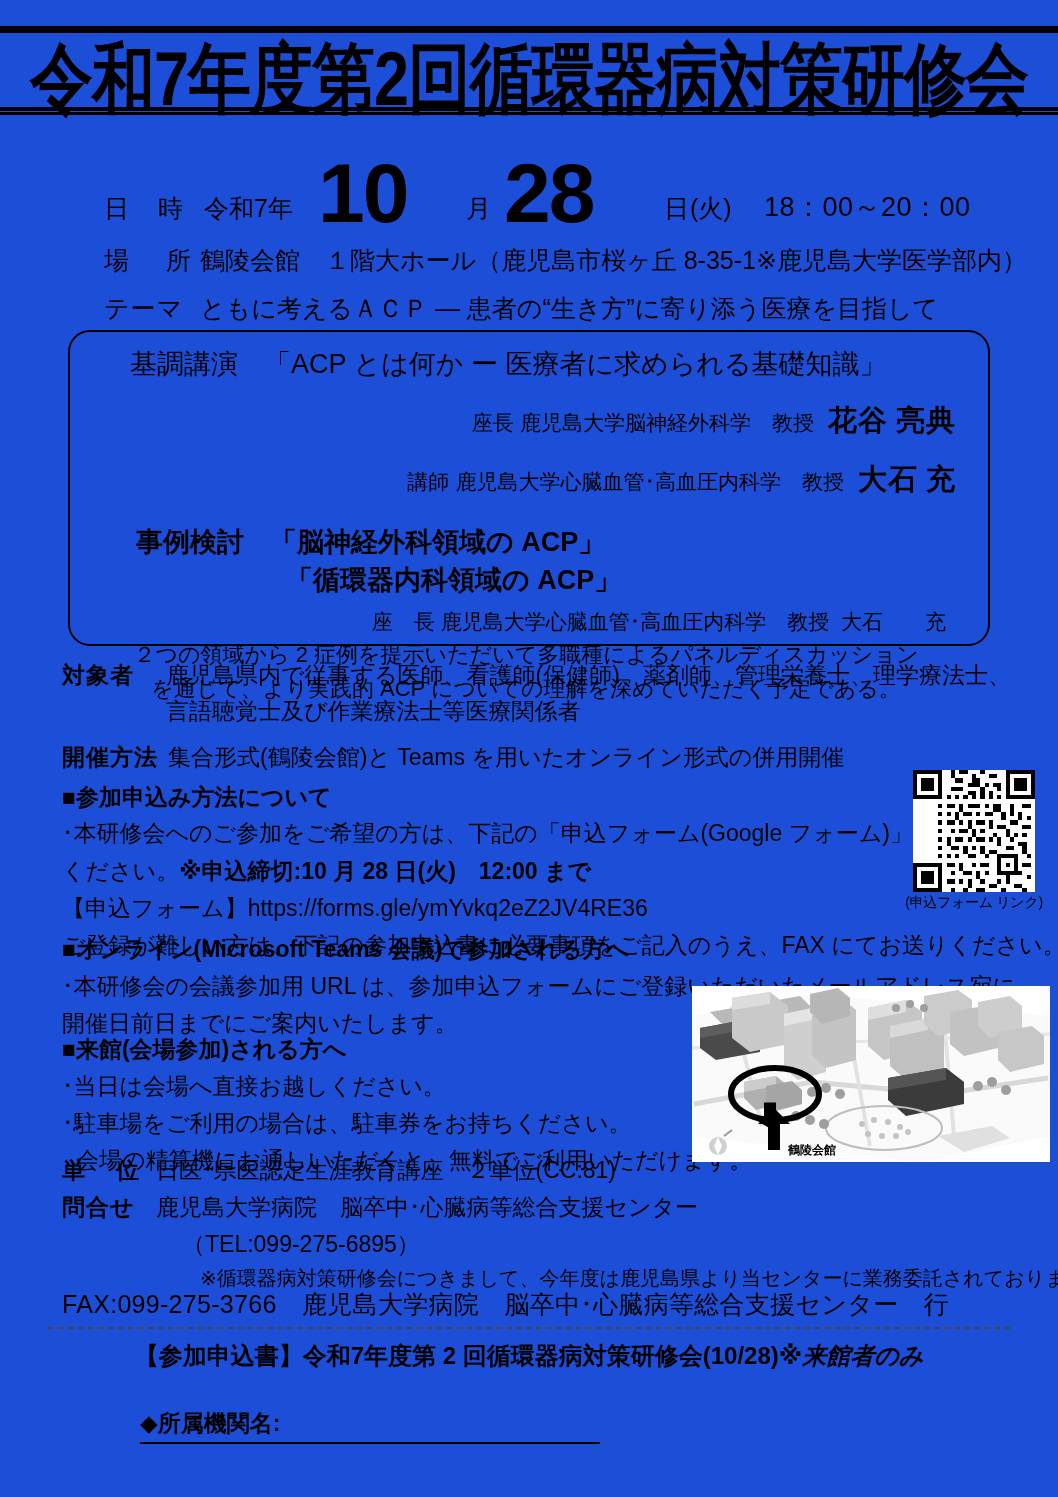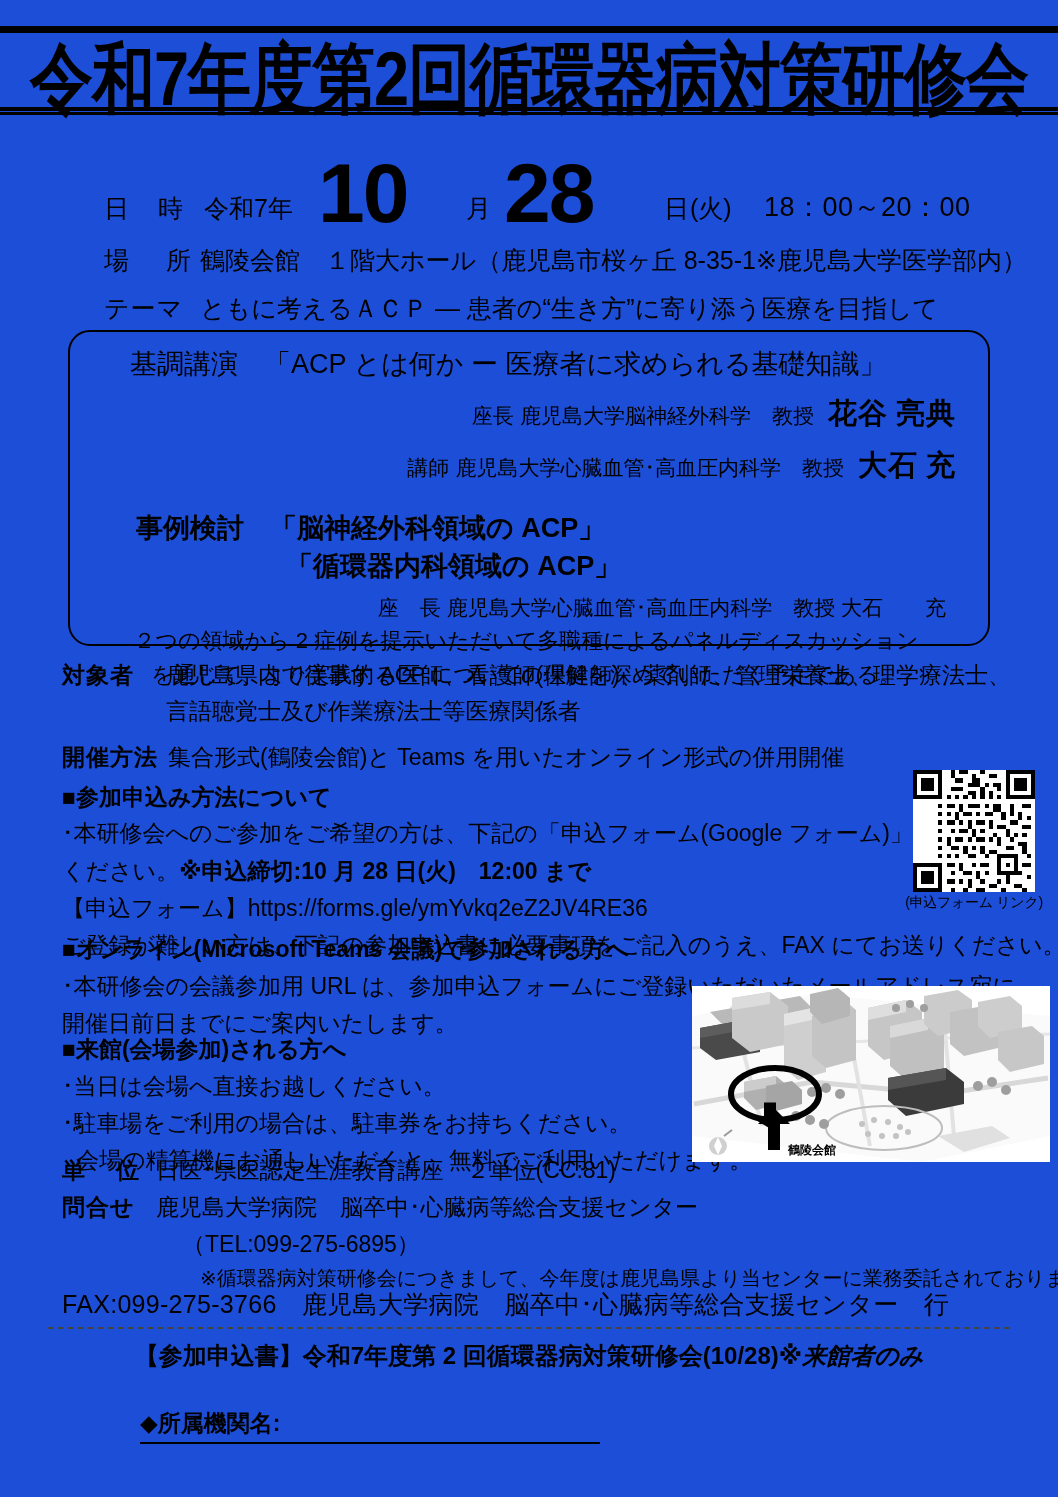--- a/index.html
+++ b/index.html
@@ -156,21 +156,21 @@
     font-weight: normal;
     padding-left: 40px;
     padding-top: 6px;
     white-space: nowrap;
   }
   .keynote-head .ttl-gap { display: inline-block; width: 26px; }
   .person-line {
     text-align: right;
     font-size: 22px;
     padding-right: 12px;
-    margin-top: 12px;
+    margin-top: 19px;
     white-space: nowrap;
   }
   .person-line .role { font-size: 21px; }
   .person-line .name {
     font-size: 29px;
     font-weight: bold;
     letter-spacing: 1px;
     margin-left: 8px;
   }
   .case-head {
@@ -188,21 +188,21 @@
     margin-top: 2px;
     white-space: nowrap;
   }
   .case-chair {
     text-align: right;
     font-size: 21px;
     padding-right: 22px;
     margin-top: 10px;
     white-space: nowrap;
   }
-  .case-chair .nm { }
+  .case-chair .nm { margin-left: 6px; }
   .case-desc {
     text-align: center;
     font-size: 22px;
     line-height: 1.42;
     margin-top: 3px;
     padding-right: 6px;
     white-space: nowrap;
   }
 
   

